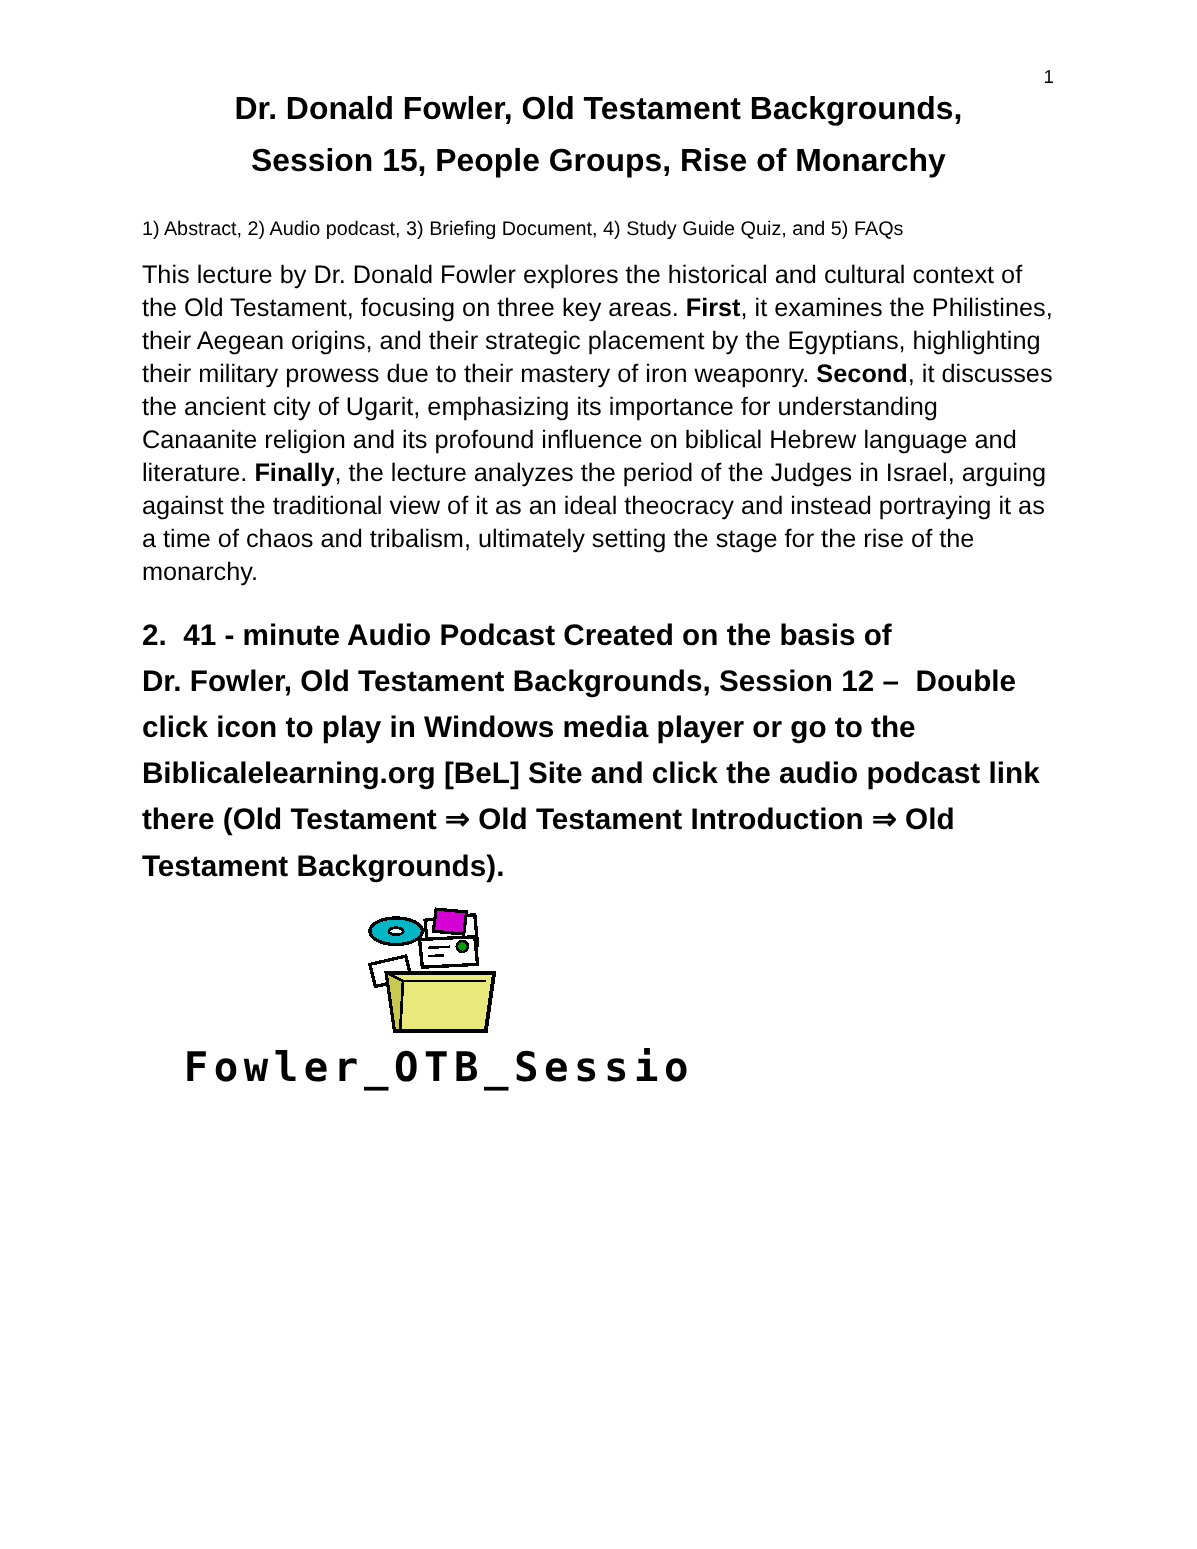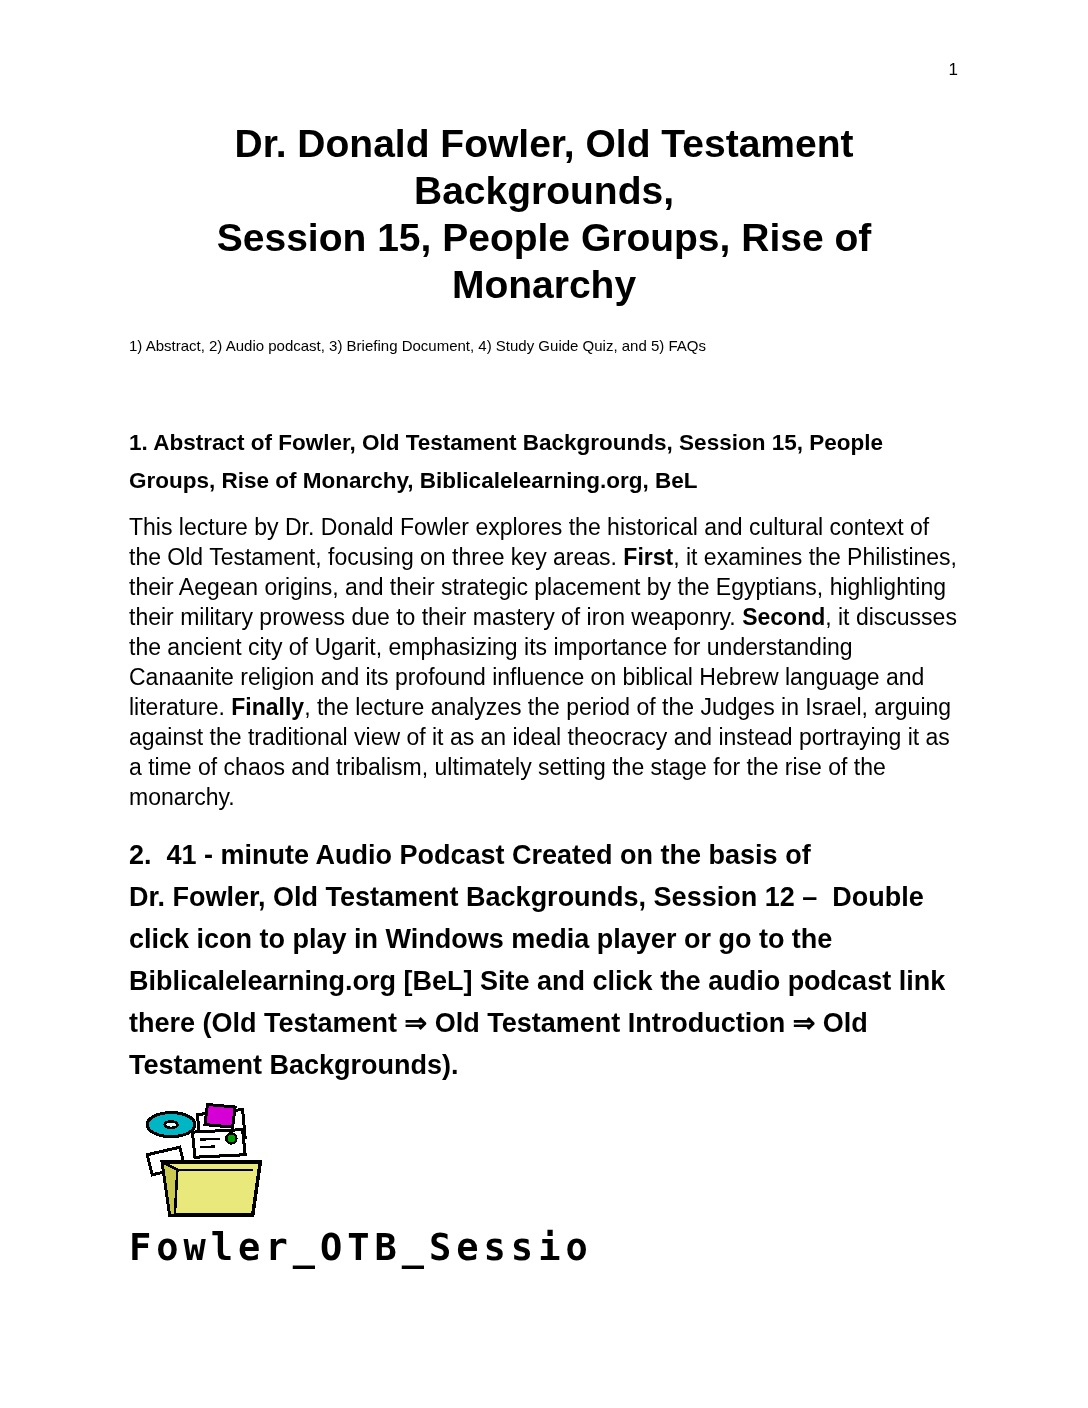--- a/index.html
+++ b/index.html
@@ -23,30 +23,30 @@
     font-size: 17px;
   }
   .content {
     position: absolute;
     left: 129px;
     top: 0;
     width: 830px;
   }
   .doc-title {
     margin: 0;
-    padding-top: 120px;
+    padding-top: 76px;
     text-align: center;
-    font-size: 39px;
+    font-size: 29px;
     font-weight: 700;
     line-height: 47px;
   }
   .doc-title .title-line { display: block; }
   .subtitle {
     margin: 24px 0 0 0;
-    font-size: 15px;
+    font-size: 18px;
     line-height: 28px;
   }
   .section-heading {
     margin: 64px 0 0 0;
     font-size: 22.5px;
     font-weight: 700;
     line-height: 38px;
   }
   .body-text {
     margin: 12px 0 0 0;
@@ -58,20 +58,21 @@
     margin: 22px 0 0 0;
     font-size: 27px;
     font-weight: 700;
     line-height: 42px;
     white-space: pre-wrap;
   }
   .podcast-heading .heading-line1 { display: block; }
   .media-block {
     width: 540px;
     margin-top: 16px;
+    text-align: center;
   }
   .media-icon {
     display: inline-block;
     cursor: pointer;
   }
   .media-icon svg { display: block; }
   .media-filename {
     margin-top: 2px;
     font-family: "DejaVu Sans Mono", monospace;
     font-size: 37px;
@@ -90,21 +91,20 @@
 
   <div class="content">
 
     <h1 class="doc-title">
       <span class="title-line">Dr. Donald Fowler, Old Testament Backgrounds,</span>
       <span class="title-line">Session 15, People Groups, Rise of Monarchy</span>
     </h1>
 
     <p class="subtitle">1) Abstract, 2) Audio podcast, 3) Briefing Document, 4) Study Guide Quiz, and 5) FAQs</p>
 
-    <h2 class="section-heading">1. Abstract of Fowler, Old Testament Backgrounds, Session 15, People Groups, Rise of Monarchy, Biblicalelearning.org, BeL</h2>
 
     <p class="body-text"><span>This lecture by Dr. Donald Fowler explores the historical and cultural context of the Old Testament, focusing on three key areas. </span><span class="b">First</span><span>, it examines the Philistines, their Aegean origins, and their strategic placement by the Egyptians, highlighting their military prowess due to their mastery of iron weaponry. </span><span class="b">Second</span><span>, it discusses the ancient city of Ugarit, emphasizing its importance for understanding Canaanite religion and its profound influence on biblical Hebrew language and literature. </span><span class="b">Finally</span><span>, the lecture analyzes the period of the Judges in Israel, arguing against the traditional view of it as an ideal theocracy and instead portraying it as a time of chaos and tribalism, ultimately setting the stage for the rise of the monarchy.</span></p>
 
     <h2 class="podcast-heading"><span class="heading-line1">2.  41 - minute Audio Podcast Created on the basis of</span><span>Dr. Fowler, Old Testament Backgrounds, Session 12 –  Double click icon to play in Windows media player or go to the Biblicalelearning.org [BeL] Site and click the audio podcast link there (Old Testament ⇒ Old Testament Introduction ⇒ Old Testament Backgrounds).</span></h2>
 
     <div class="media-block">
 
       <div class="media-icon" title="">
         <svg width="162" height="118" viewBox="0 0 64 47" shape-rendering="crispEdges">
 

